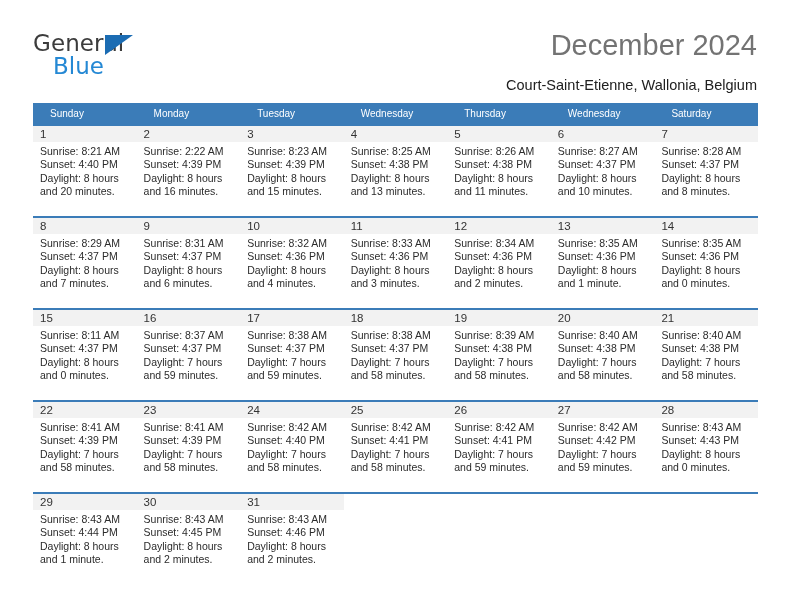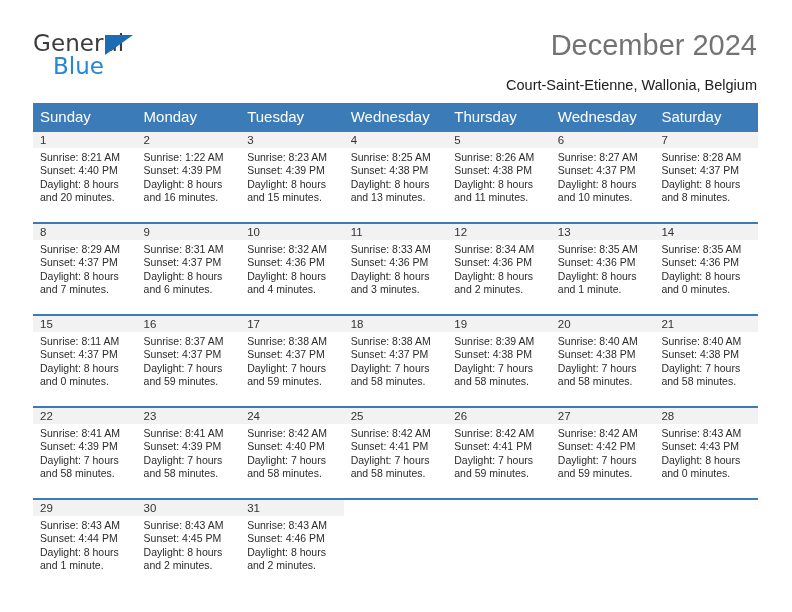--- a/index.html
+++ b/index.html
@@ -92,24 +92,24 @@
     position: absolute;
     left: 33px;
     top: 103px;
     width: 725px;
     border-collapse: collapse;
     table-layout: fixed;
   }
   .calendar th {
     background: #3b7cb8;
     color: #ffffff;
-    font-size: 15px;
+    font-size: 10px;
     font-weight: normal;
     text-align: left;
-    padding: 5px 0 5px 7px;
+    padding: 5px 0 5px 17px;
     height: 11px;
     vertical-align: middle;
   }
   .calendar td {
     width: 103.5px;
     vertical-align: top;
     padding: 0;
     border-top: 2px solid #3b7cb8;
     background: #ffffff;
   }
@@ -183,21 +183,21 @@
           <div class="cell-lines">
             <div>Sunrise: 8:21 AM</div>
             <div>Sunset: 4:40 PM</div>
             <div>Daylight: 8 hours</div>
             <div>and 20 minutes.</div>
           </div>
         </td>
         <td>
           <div class="daynum-band">2</div>
           <div class="cell-lines">
-            <div>Sunrise: 1:22 AM</div>
+            <div>Sunrise: 2:22 AM</div>
             <div>Sunset: 4:39 PM</div>
             <div>Daylight: 8 hours</div>
             <div>and 16 minutes.</div>
           </div>
         </td>
         <td>
           <div class="daynum-band">3</div>
           <div class="cell-lines">
             <div>Sunrise: 8:23 AM</div>
             <div>Sunset: 4:39 PM</div>

